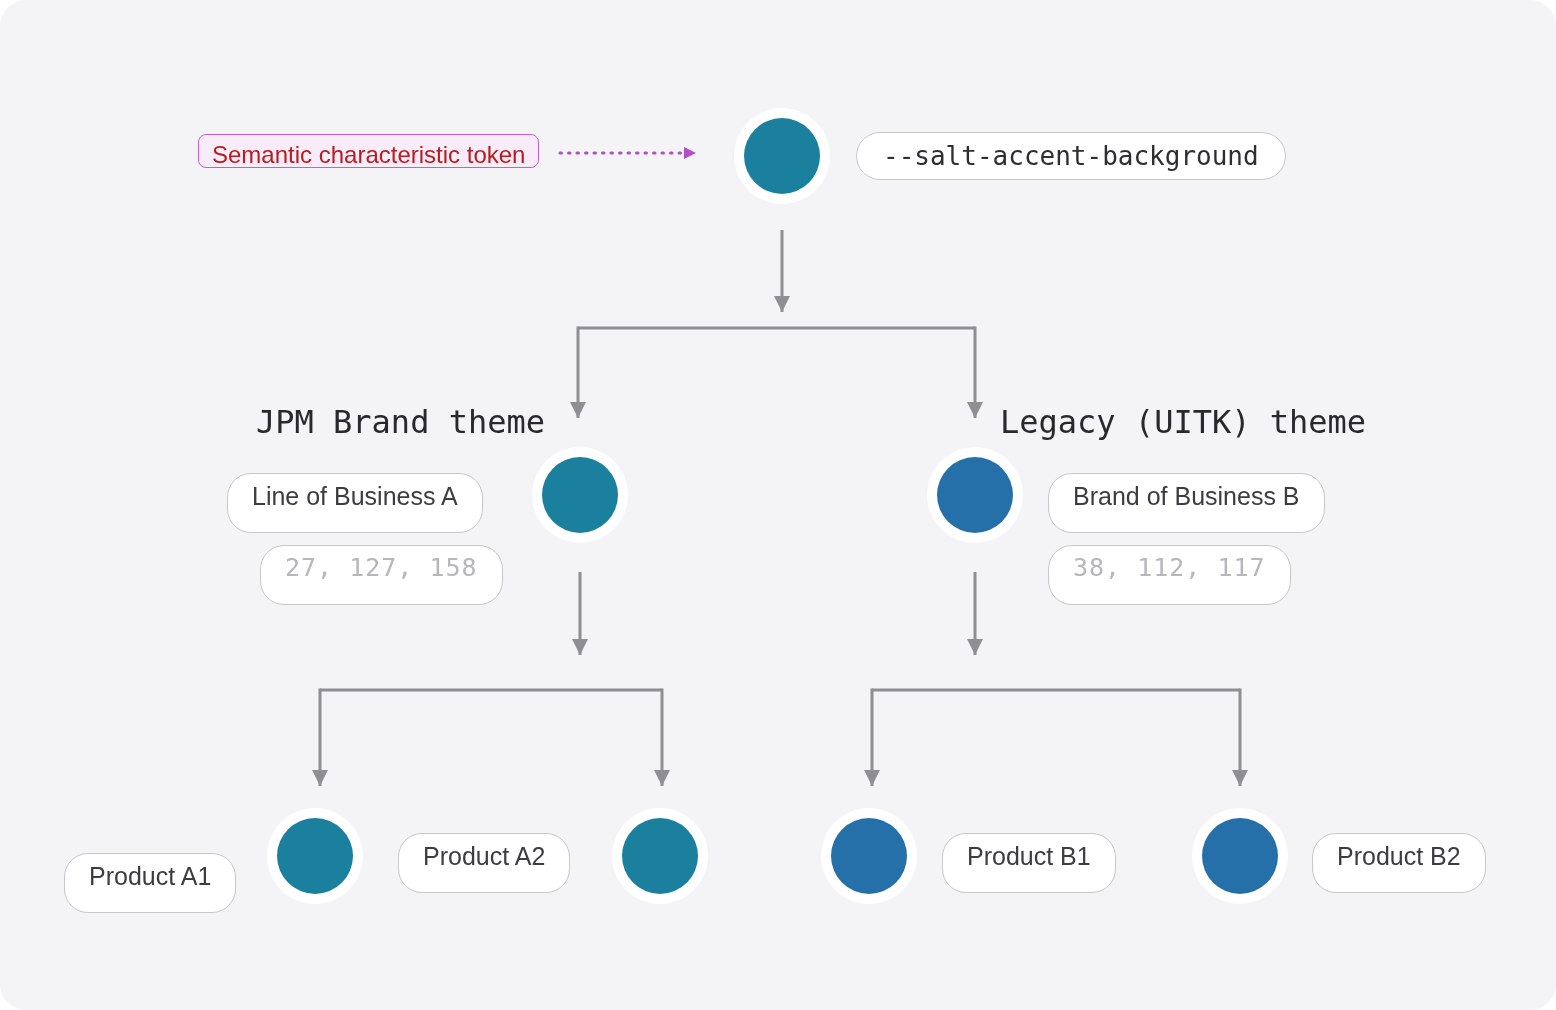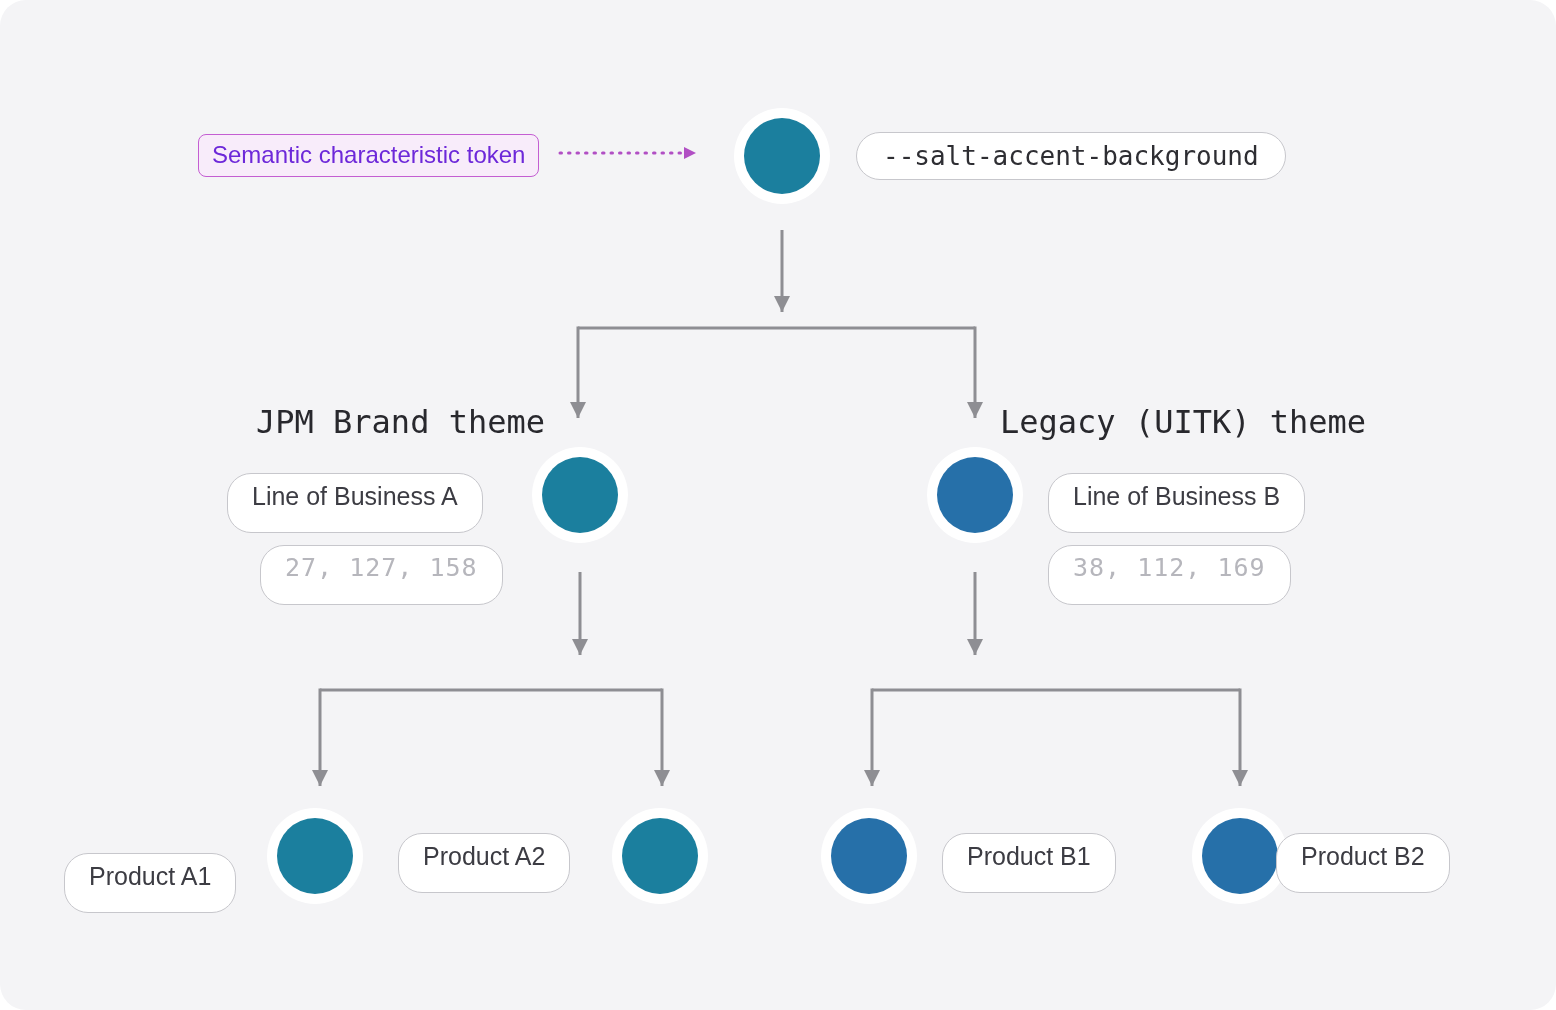--- a/index.html
+++ b/index.html
@@ -57,25 +57,25 @@
     padding: 0 26px;
   }
   .pill.rgb {
     font-family: "DejaVu Sans Mono", monospace;
     color: #b6b6bc;
     letter-spacing: 1px;
   }
   
   .annotation {
     position: absolute;
-    height: 43px; line-height: 40px;
+    height: 34px; line-height: 40px;
     border: 1.5px solid #c45ed2;
     border-radius: 8px;
     background: #f8ecfa;
-    color: #6d28d9;
+    color: #b91c1c;
     font-size: 24px;
     padding: 0 13px;
     white-space: nowrap;
   }
   
   .theme-label {
     position: absolute;
     font-family: "DejaVu Sans Mono", monospace;
     font-size: 32px;
     color: #28282d;
@@ -127,36 +127,36 @@
 
   <div class="pill" style="left:227px; top:473px;">Line of Business A</div>
   <div class="node" style="left:532px; top:447px;">
     <div class="node-inner" style="background: rgb(27, 127, 158);"></div>
   </div>
   <div class="pill rgb" style="left:260px; top:545px;">27, 127, 158</div>
 
   <div class="node" style="left:927px; top:447px;">
     <div class="node-inner" style="background: rgb(38, 112, 169);"></div>
   </div>
-  <div class="pill" style="left:1048px; top:473px;">Line of Business B</div>
-  <div class="pill rgb" style="left:1048px; top:545px;">38, 112, 169</div>
+  <div class="pill" style="left:1048px; top:473px;">Brand of Business B</div>
+  <div class="pill rgb" style="left:1048px; top:545px;">38, 112, 117</div>
 
   <div class="pill" style="left:64px; top:833px;margin-top:20px;">Product A1</div>
   <div class="node" style="left:267px; top:808px;">
     <div class="node-inner" style="background: rgb(27, 127, 158);"></div>
   </div>
 
   <div class="pill" style="left:398px; top:833px;">Product A2</div>
   <div class="node" style="left:612px; top:808px;">
     <div class="node-inner" style="background: rgb(27, 127, 158);"></div>
   </div>
 
   <div class="node" style="left:821px; top:808px;">
     <div class="node-inner" style="background: rgb(38, 112, 169);"></div>
   </div>
   <div class="pill" style="left:942px; top:833px;">Product B1</div>
 
   <div class="node" style="left:1192px; top:808px;">
     <div class="node-inner" style="background: rgb(38, 112, 169);"></div>
   </div>
-  <div class="pill" style="left:1276px; top:833px;">Product B2</div>
+  <div class="pill" style="left:1312px; top:833px;">Product B2</div>
 
 </div>
 
 </body></html>

